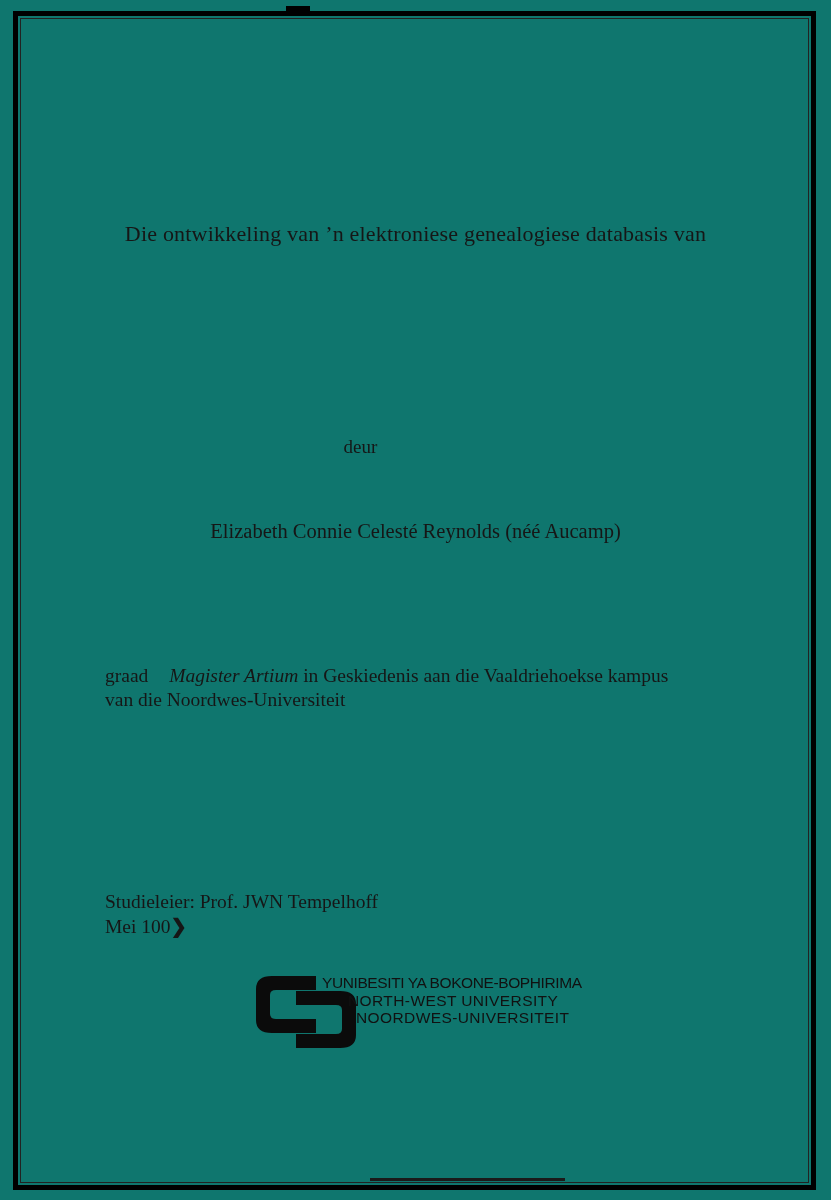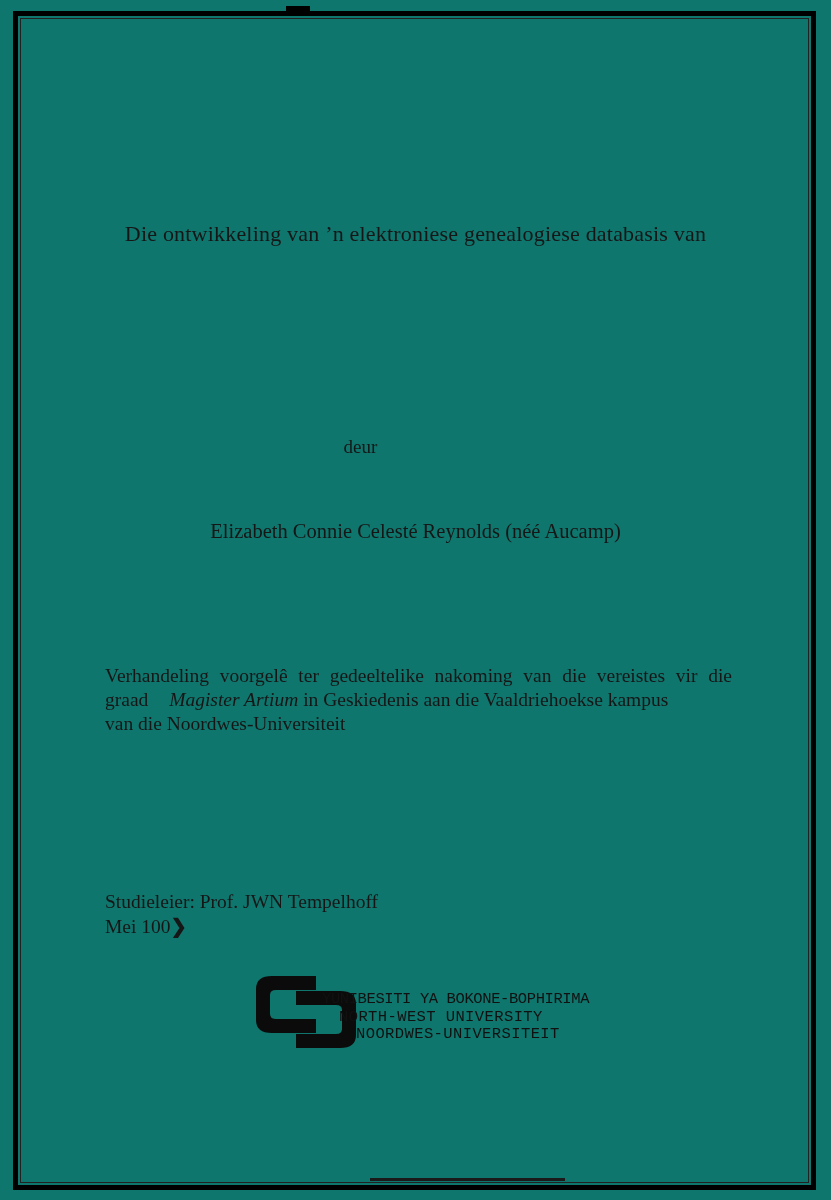--- a/index.html
+++ b/index.html
@@ -93,29 +93,29 @@
     left: 256px; top: 974px;
     width: 330px; height: 80px;
   }
   .nwu-logo-mark {
     position: absolute;
     left: 0; top: 2px;
     width: 100px; height: 72px;
   }
   .nwu-logo-text {
     position: absolute;
-    left: 66px; top: 17px;
-    font-family: Liberation Mono, monospace;
+    left: 66px; top: 0;
+    font-family: Liberation Sans, sans-serif;
     font-size: 15.5px;
     line-height: 17.5px;
     color: #111111;
     white-space: nowrap;
   }
   .nwu-line1 { margin-left: 0; letter-spacing: -0.4px; }
-  .nwu-line2 { margin-left: 17px; letter-spacing: 0.4px; }
+  .nwu-line2 { margin-left: 26px; letter-spacing: 0.4px; }
   .nwu-line3 { margin-left: 34px; letter-spacing: 0.4px; }
 </style>
 </head>
 <body>
 
 <div class="page">
 
   <div class="frame-outer"></div>
   <div class="frame-inner"></div>
   <div class="scan-artifact-top"></div>
@@ -123,21 +123,20 @@
 
   <div class="thesis-title">
     <div>Die ontwikkeling van ’n elektroniese genealogiese databasis van</div>
   </div>
 
   <div class="byline">deur</div>
 
   <div class="author-name">Elizabeth Connie Celesté Reynolds (néé Aucamp)</div>
 
   <div class="degree-statement">
-    <div class="justified">Verhandeling voorgelê ter gedeeltelike nakoming van die vereistes vir die</div>
     <div><span>graad </span><span class="italic">Magister Artium</span><span> in Geskiedenis aan die Vaaldriehoekse kampus</span></div>
     <div>van die Noordwes-Universiteit</div>
   </div>
 
   <div class="supervisor-block">
     <div>Studieleier: Prof. JWN Tempelhoff</div>
     <div><span>Mei 100</span><span class="date-glyph">❯</span></div>
   </div>
 
   <div class="nwu-logo">

